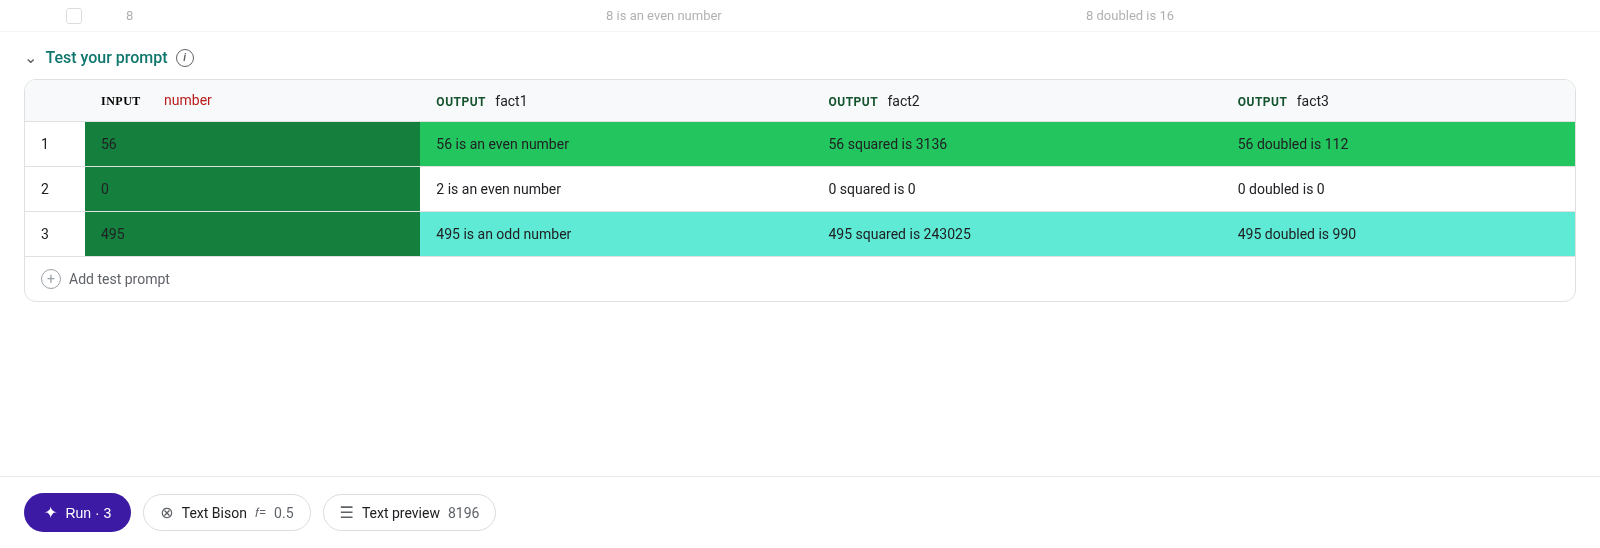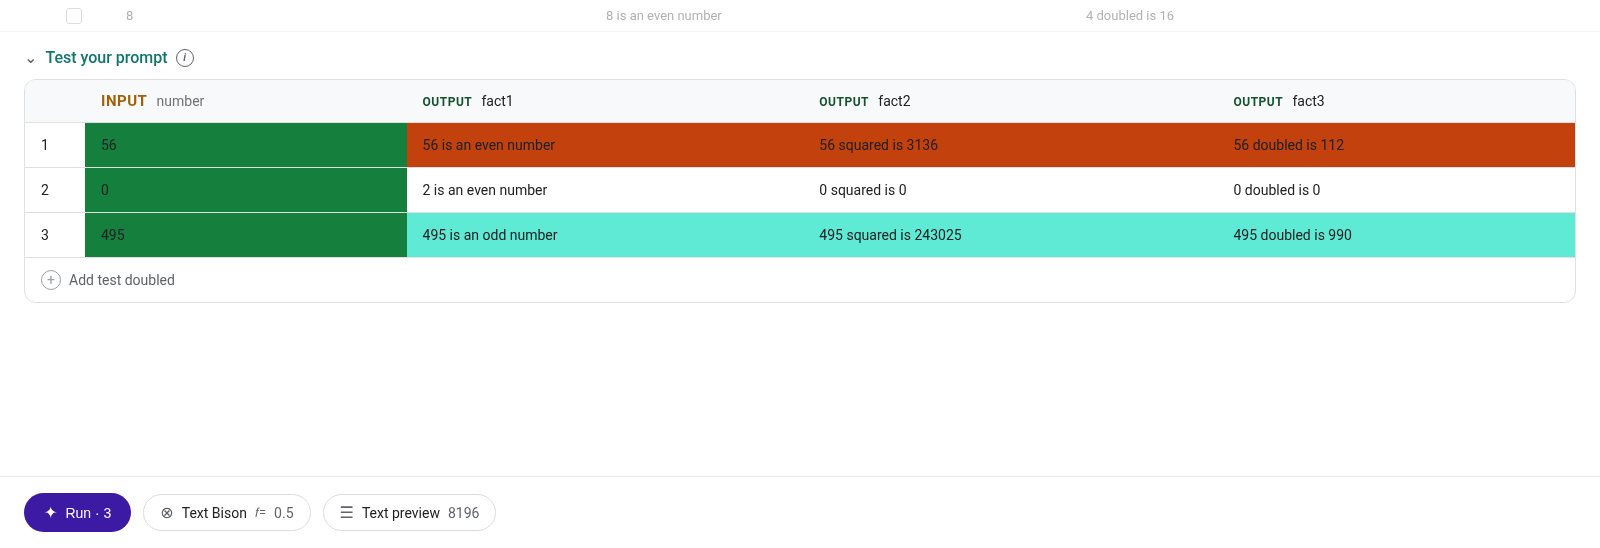--- a/index.html
+++ b/index.html
@@ -97,31 +97,32 @@
       font-size: 13px;
       border-bottom: 1px solid #e0e0e0;
     }
 
     .th-row-num {
       width: 60px;
       color: #5f6368;
     }
 
     .th-input-label {
-      color: #a16207;
+      color: #000000;
       font-weight: 700;
-      font-size: 15px;
+      font-size: 12px;
       text-transform: uppercase;
       letter-spacing: 0.5px;
+      font-family: Liberation Serif, serif;
     }
     .th-input-name {
-      color: #737373;
+      color: #b91c1c;
       font-weight: 400;
       font-size: 14px;
-      margin-left: 6px;
+      margin-left: 20px;
     }
 
     .th-output-label {
       color: #14532d;
       font-weight: 700;
       font-size: 12px;
       text-transform: uppercase;
       letter-spacing: 0.5px;
     }
     .th-output-name {
@@ -152,21 +153,21 @@
       width: 60px;
     }
 
     
     .td-input {
       background: #15803d;
     }
 
     
     .row-1 .td-output {
-      background: #c2410c;
+      background: #22c55e;
     }
 
     
     .row-2 .td-output {
       background: #fff;
     }
 
     
     .row-3 .td-output {
       background: #5eead4;
@@ -264,21 +265,21 @@
 </head>
 <body>
 
 <div class="page-wrapper">
   <div class="top-row">
     <div class="cell" style="flex:0 0 60px;">
       <span style="display:inline-block;width:16px;height:16px;border:1.5px solid #bbb;border-radius:3px;"></span>
     </div>
     <div class="cell">8</div>
     <div class="cell">8 is an even number</div>
-    <div class="cell">4 doubled is 16</div>
+    <div class="cell">8 doubled is 16</div>
   </div>
 
   <div class="section-header">
     <span class="chevron-icon">⌄</span>
     <span class="section-title">Test your prompt</span>
     <span class="info-icon">i</span>
   </div>
 
   <div class="table-container">
     <table class="table">
@@ -323,21 +324,21 @@
       <td class="td-input">495</td>
       <td class="td-output">495 is an odd number</td>
       <td class="td-output">495 squared is 243025</td>
       <td class="td-output">495 doubled is 990</td>
     </tr>
         </tbody>
     </table>
 
     <div class="add-example-row">
       <span class="add-icon">+</span>
-      <span>Add test doubled</span>
+      <span>Add test prompt</span>
     </div>
   </div>
 
   <div class="bottom-toolbar">
     <button class="run-button">
       <span class="spark-icon">✦</span>
       <span>Run · 3</span>
     </button>
 
     <div class="model-pill">

